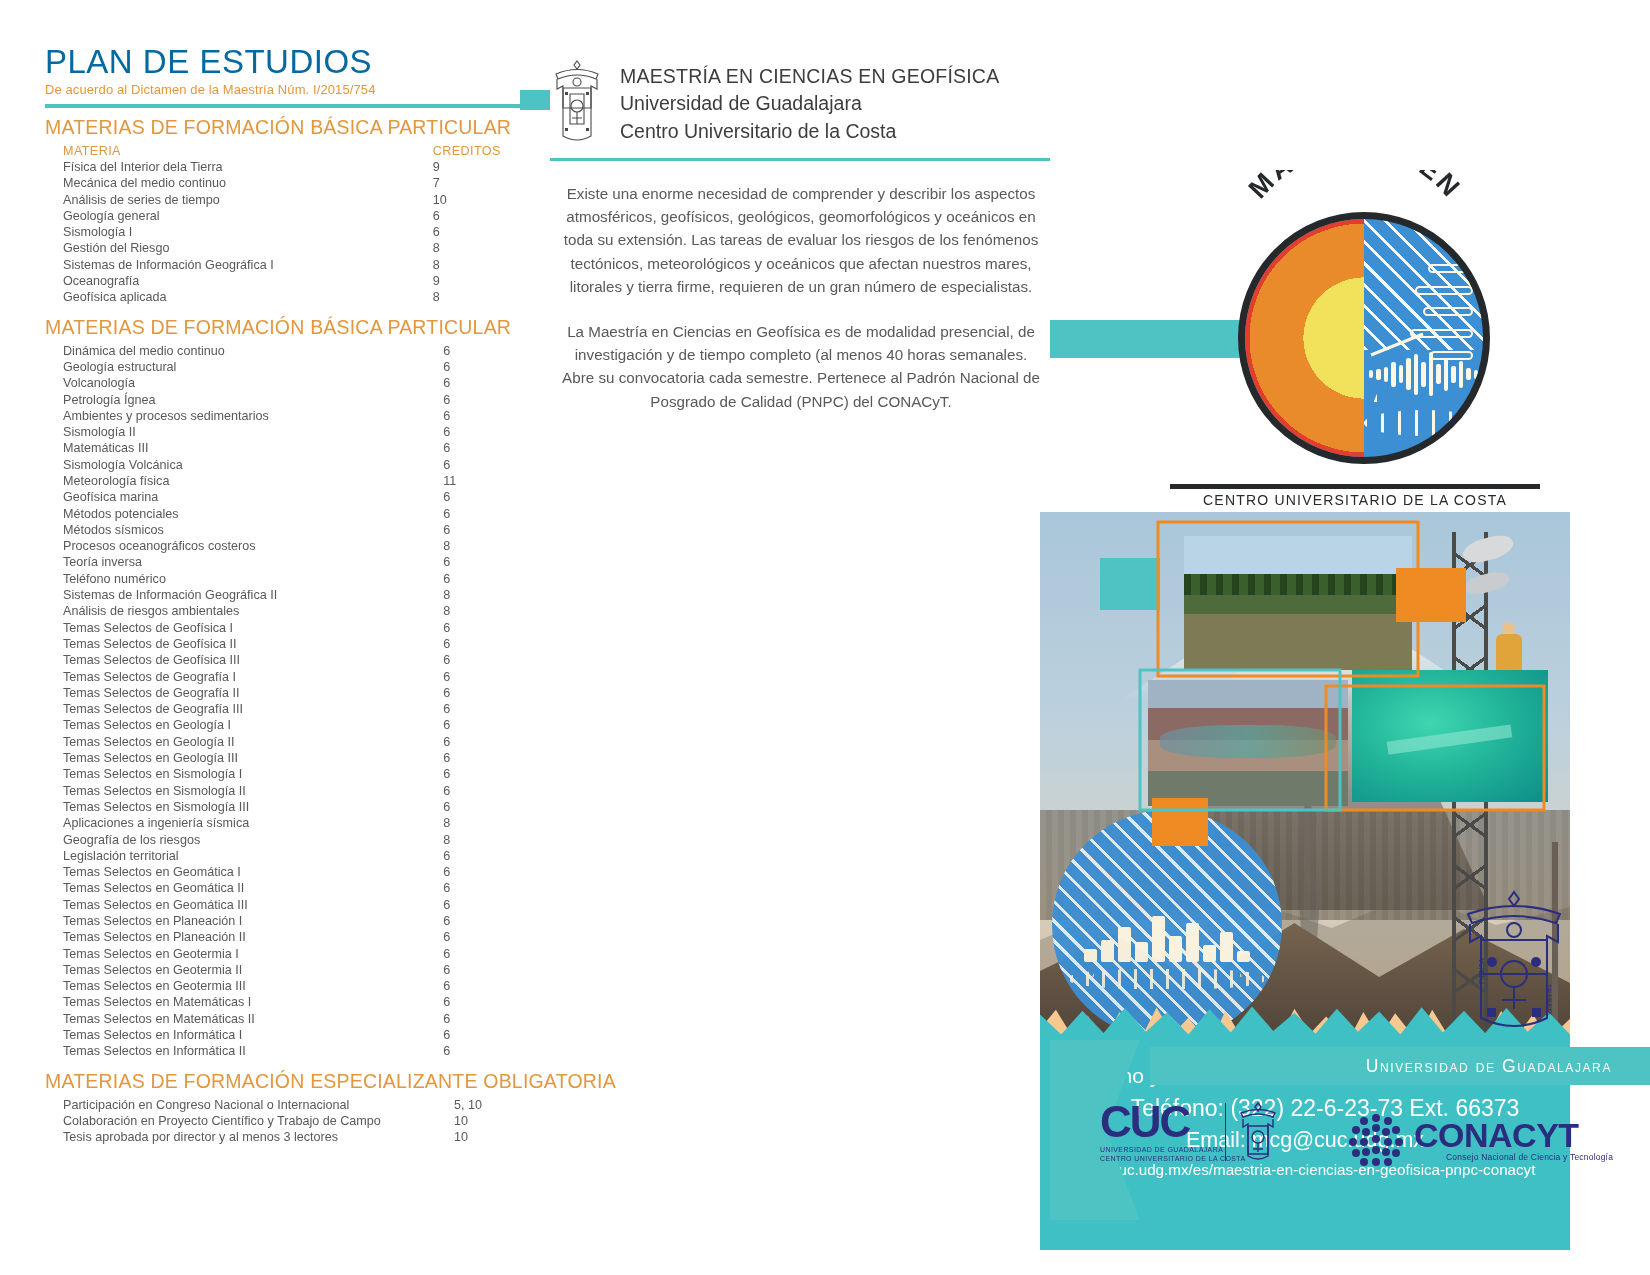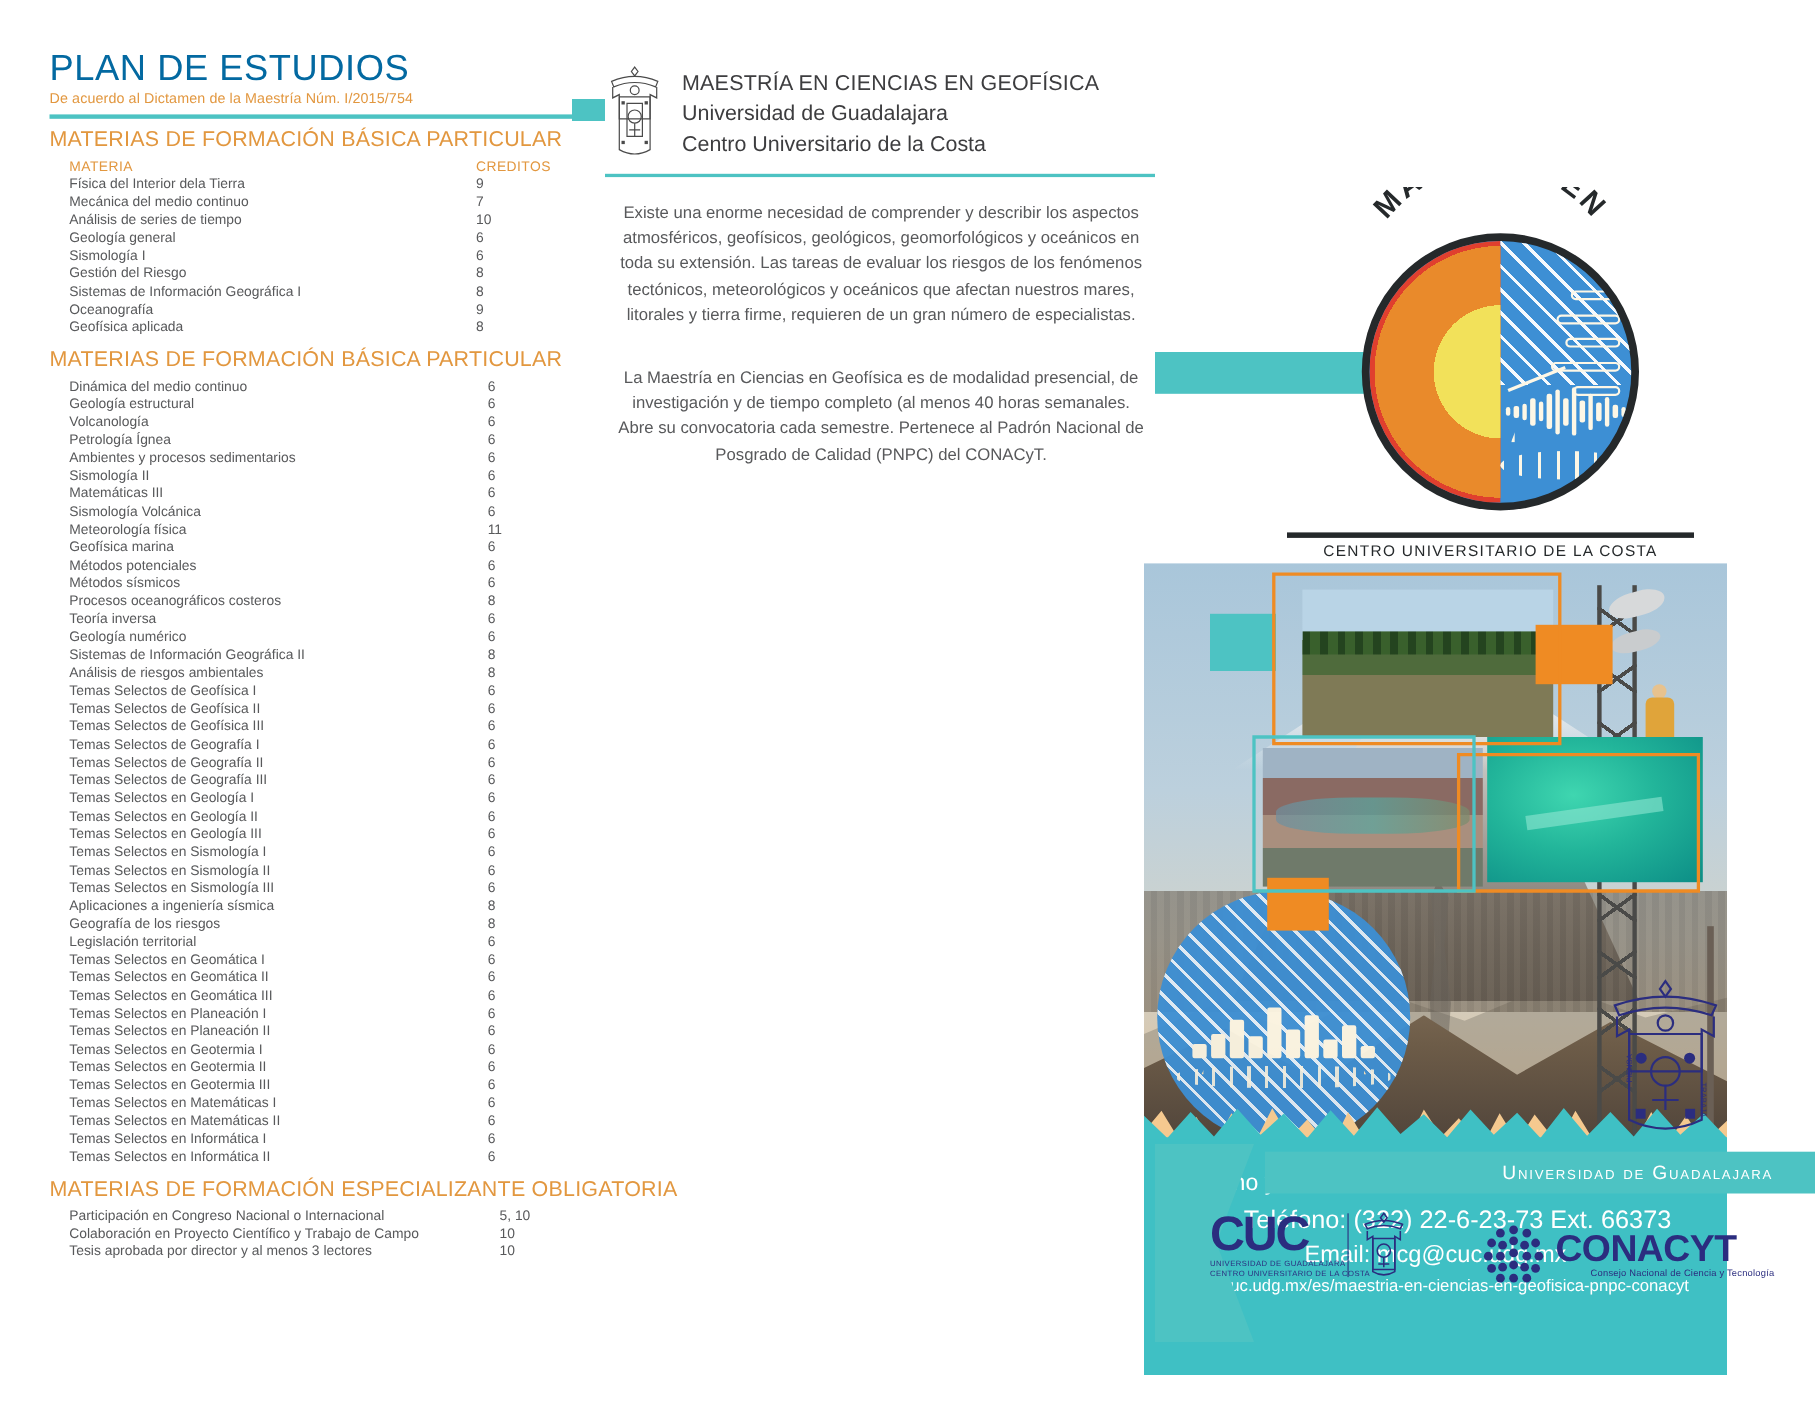--- a/index.html
+++ b/index.html
@@ -39,21 +39,21 @@
   .mid-head-txt { padding-top:6px; }
   .mh1 { font-size:19.5px; color:#3d3d3f; letter-spacing:.2px; line-height:25px; }
   .mh2 { font-size:19.5px; color:#3d3d3f; line-height:28px; }
   .mh3 { font-size:19.5px; color:#3d3d3f; line-height:28px; }
   .mid-rule { position:absolute; left:30px; top:158px; width:500px; height:2.5px; background:#4dc3c3; }
   .teal-tab-left { position:absolute; left:0px; top:90px; width:30px; height:20px; background:#4dc3c3; }
   .mid-body { position:absolute; left:40px; top:182px; width:482px; }
   .mid-body p {
     font-size:15.2px; color:#58595b; line-height:23.2px; text-align:center;
   }
-  .mid-body p.p2 { margin-top:34px; }
+  .mid-body p.p2 { margin-top:22px; }
 
   
   .photo-panel { position:absolute; left:520px; top:512px; width:530px; height:738px; overflow:hidden; }
   .sky { position:absolute; inset:0; background:linear-gradient(#a9c6da 0%, #bcd0dd 28%, #cfd3cd 46%, #d9c6ab 62%, #cfae8d 78%, #b6927a 100%); }
   .volcano {
     position:absolute; left:80px; top:68px; width:370px; height:330px;
     background:linear-gradient(#f2f3f3 0%, #e2e5e6 18%, #b9b7b2 42%, #9a958e 62%, #7d776f 85%, #6e675f 100%);
     clip-path: polygon(50% 0%, 62% 16%, 78% 46%, 100% 100%, 0% 100%, 22% 46%, 38% 16%);
   }
   .volcano-snow {
@@ -312,21 +312,21 @@
           </tr>
           <tr>
             <td class="c1">Procesos oceanográficos costeros</td>
             <td class="c2">8</td>
           </tr>
           <tr>
             <td class="c1">Teoría inversa</td>
             <td class="c2">6</td>
           </tr>
           <tr>
-            <td class="c1">Geología numérico</td>
+            <td class="c1">Teléfono numérico</td>
             <td class="c2">6</td>
           </tr>
           <tr>
             <td class="c1">Sistemas de Información Geográfica II</td>
             <td class="c2">8</td>
           </tr>
           <tr>
             <td class="c1">Análisis de riesgos ambientales</td>
             <td class="c2">8</td>
           </tr>

